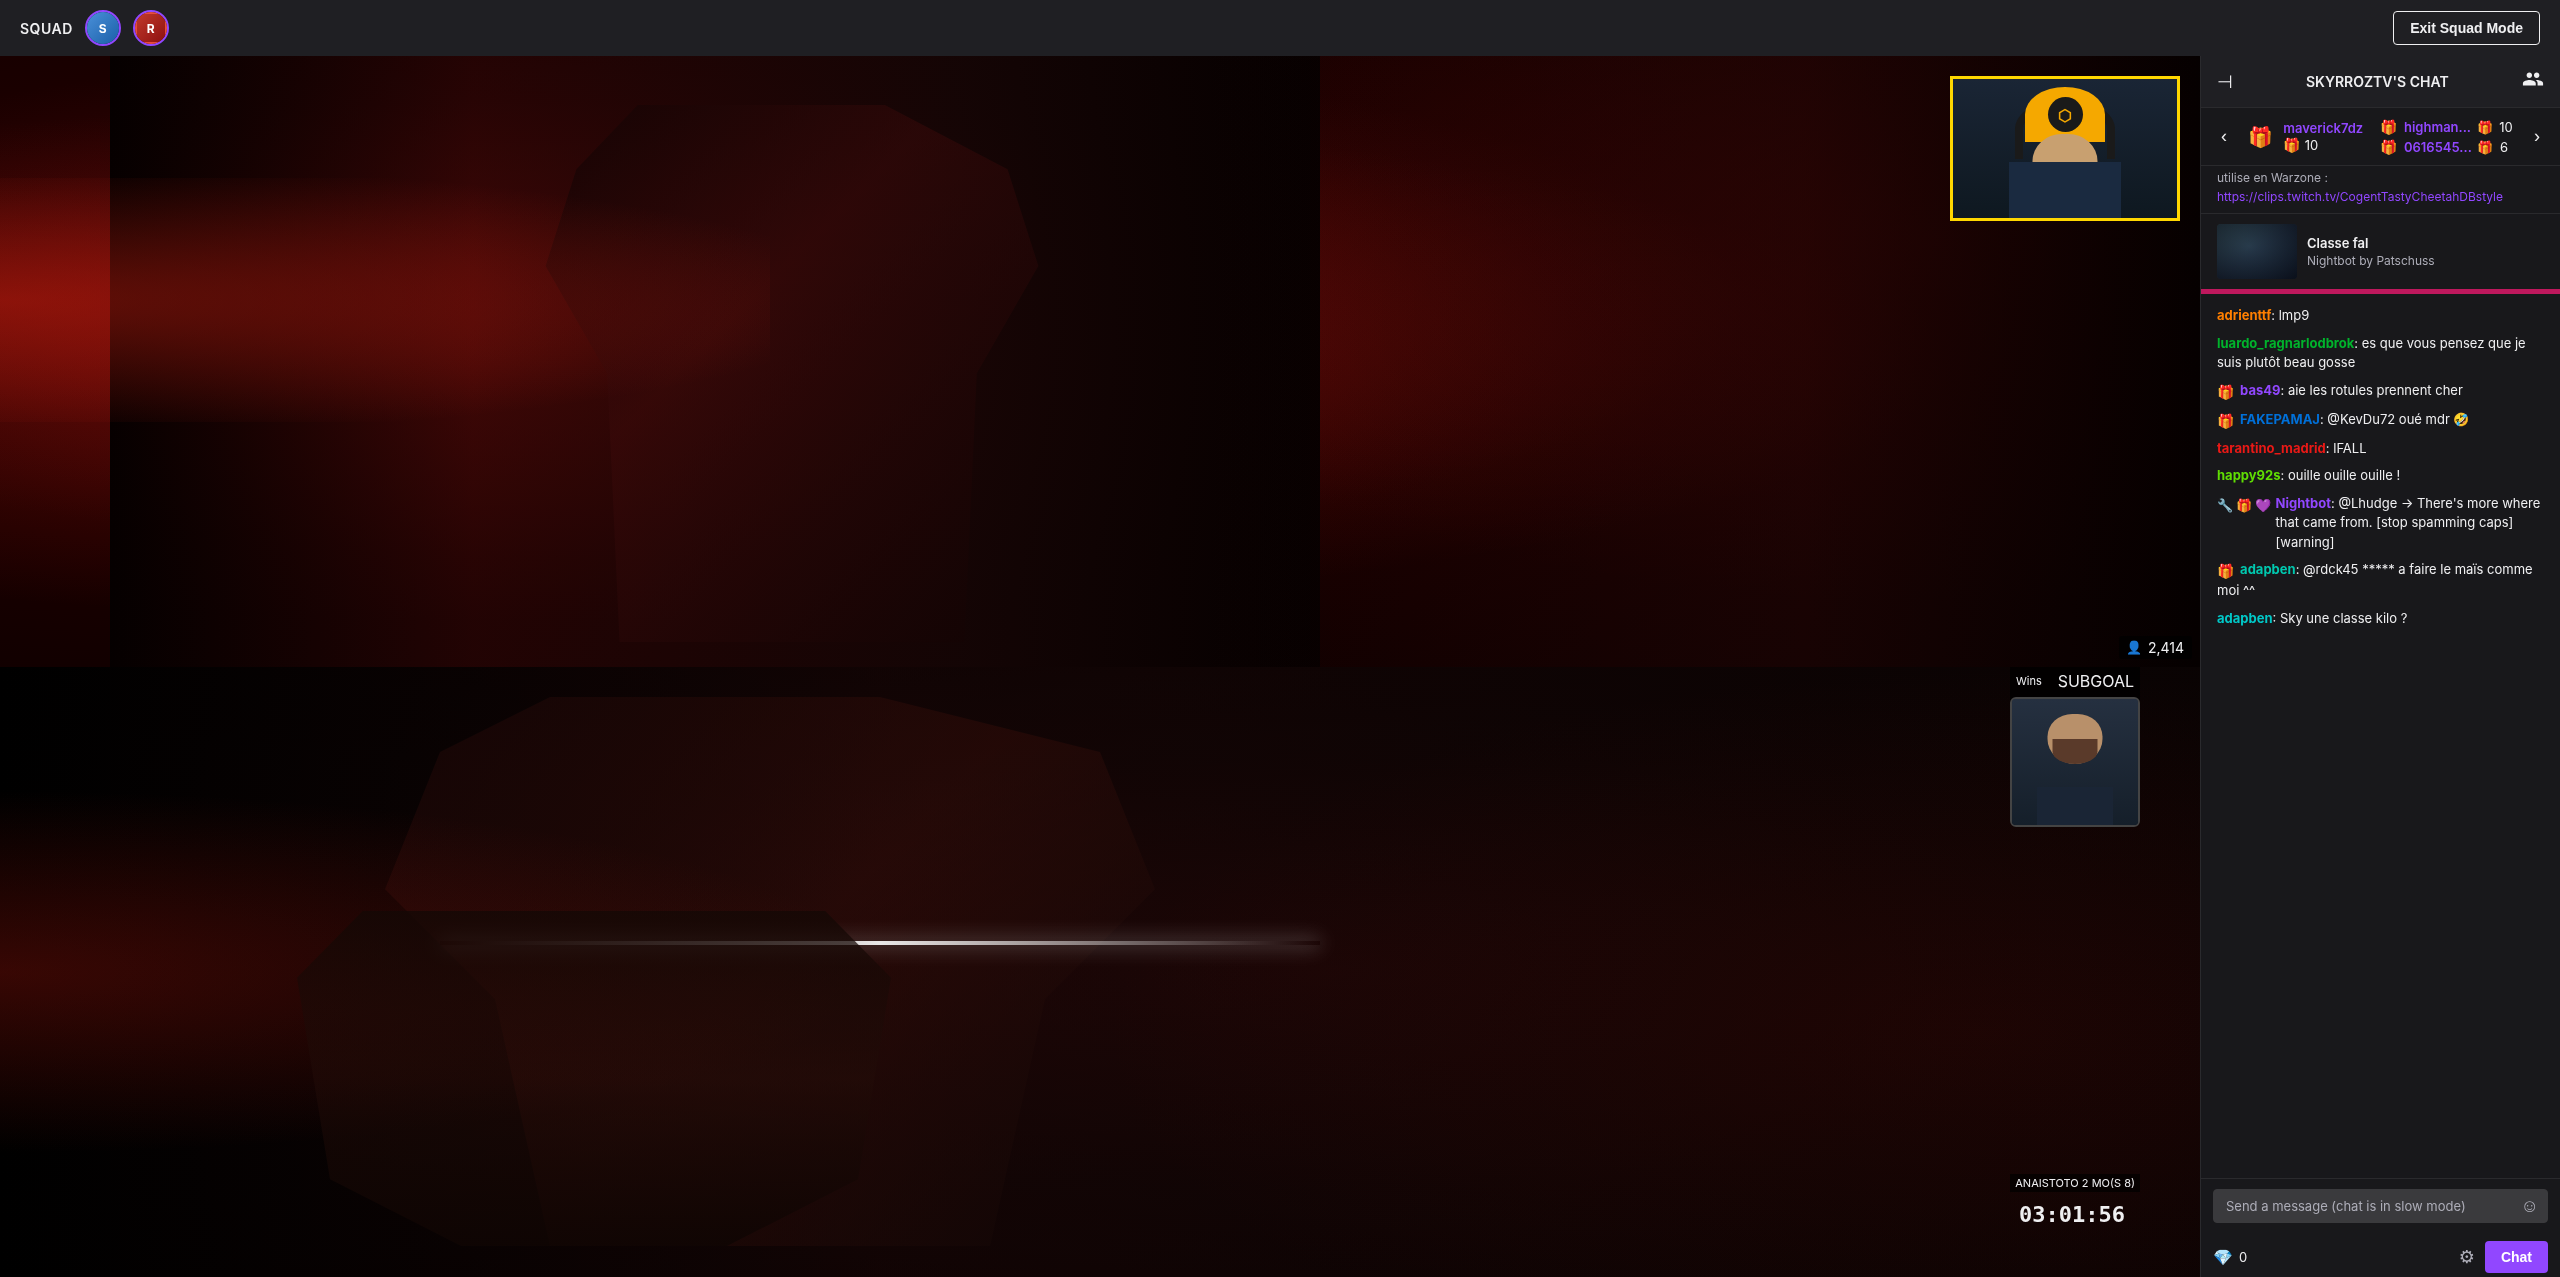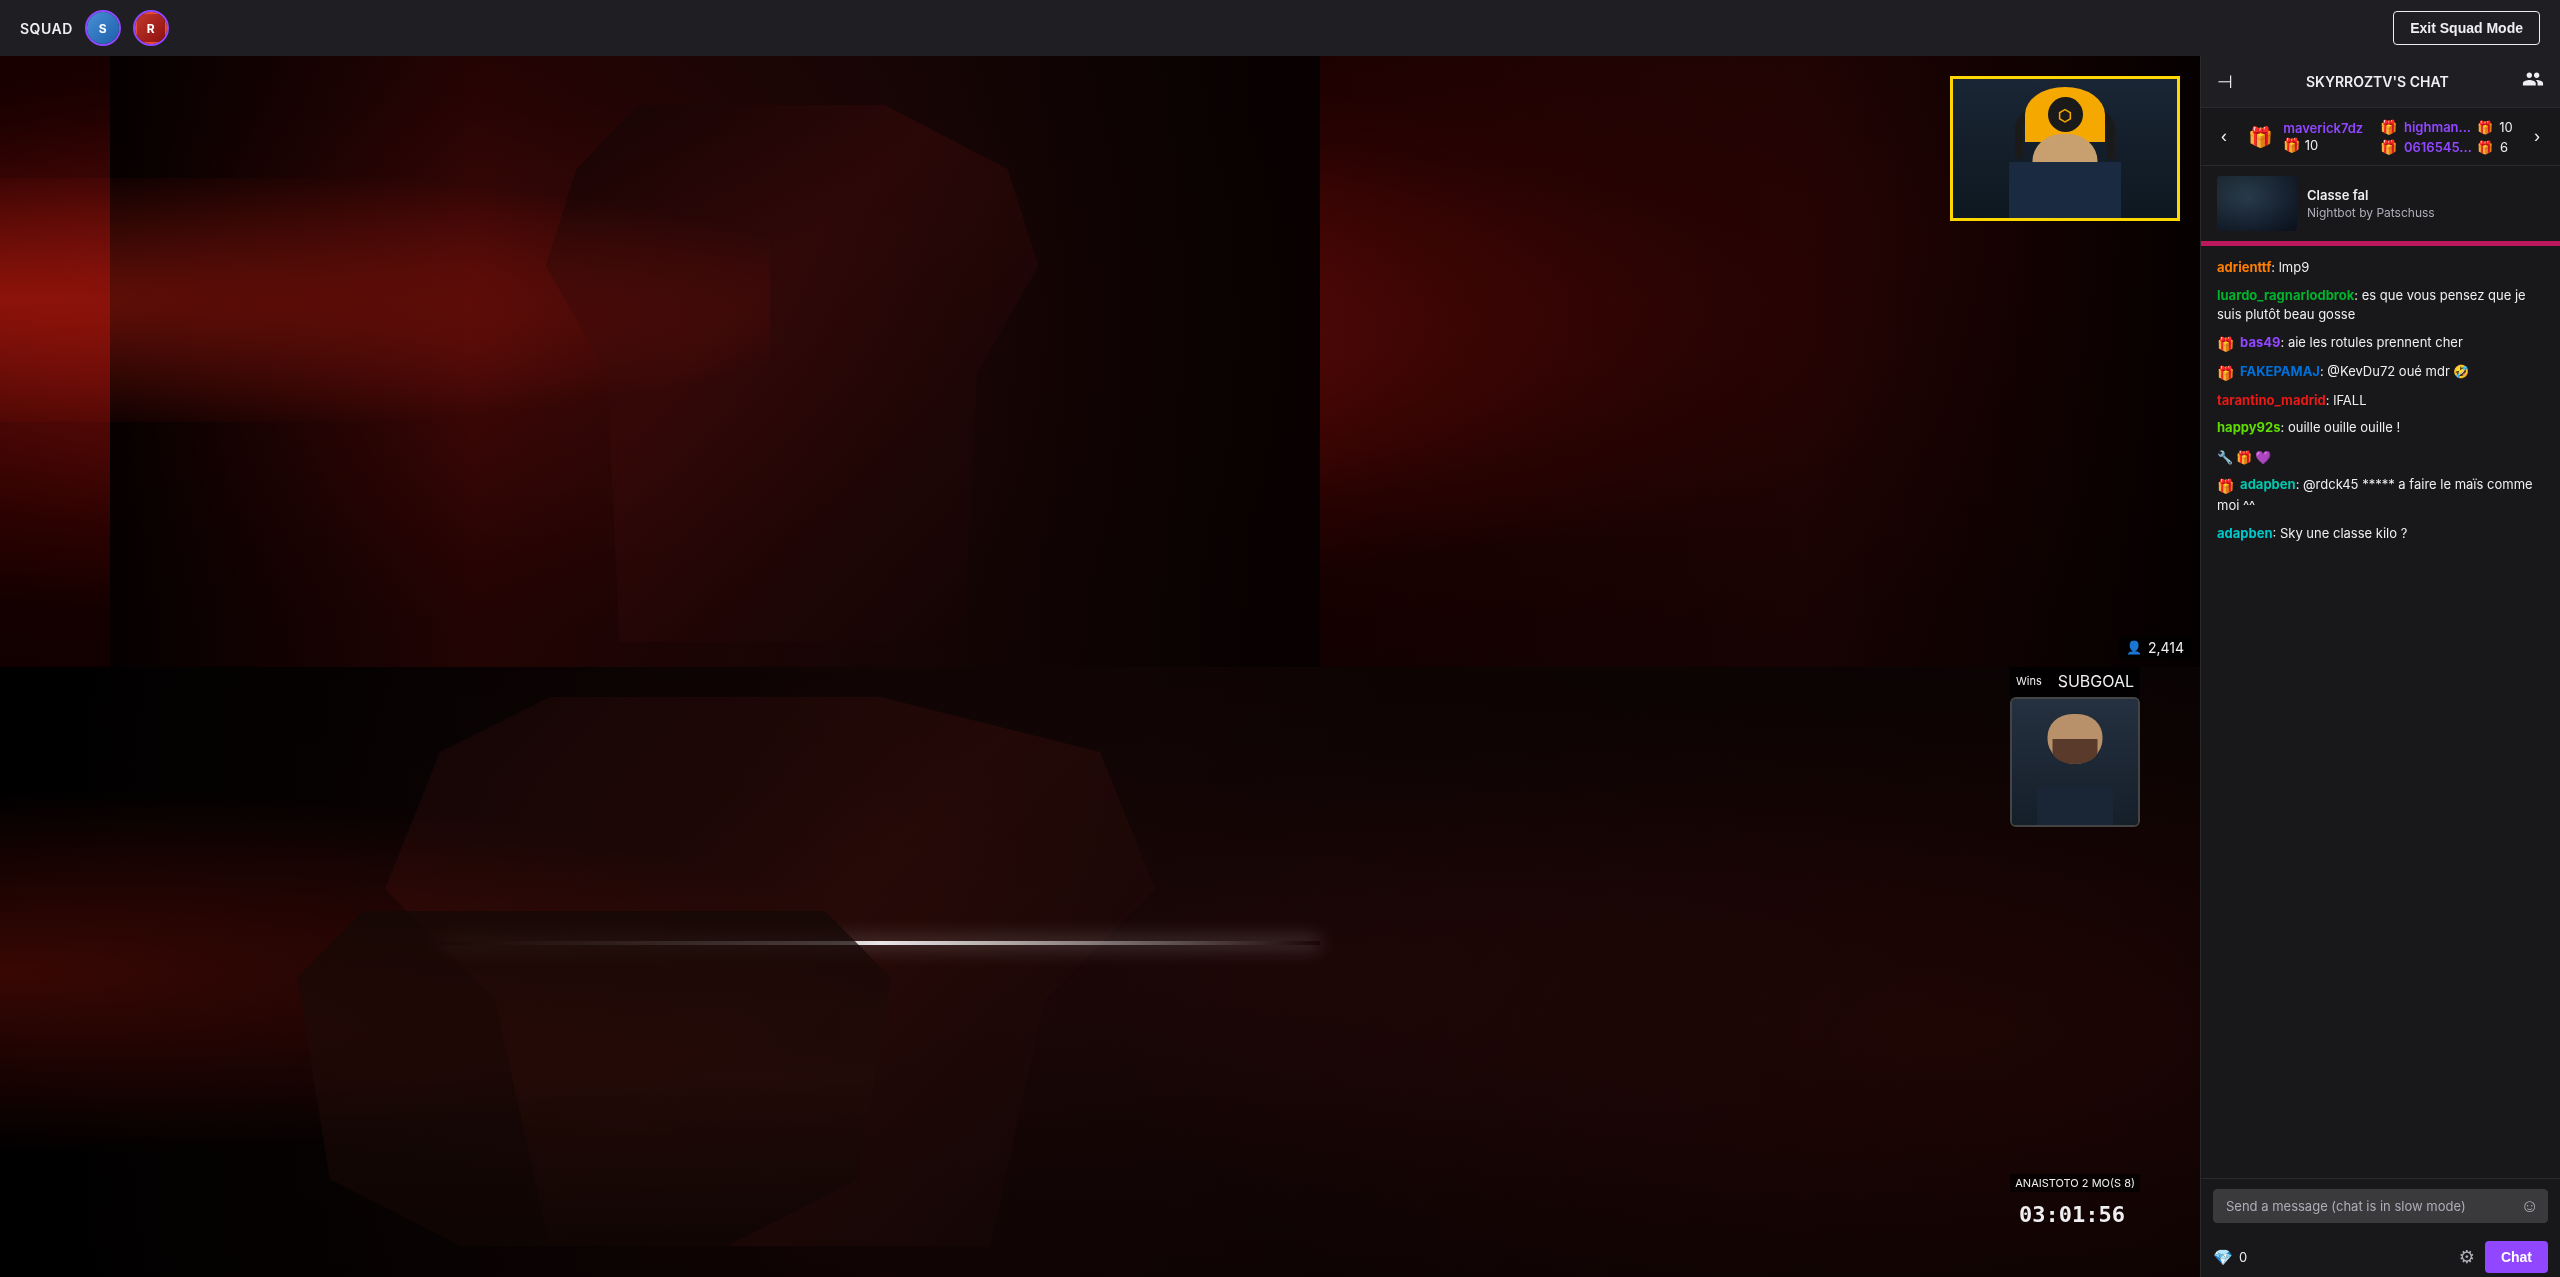--- a/index.html
+++ b/index.html
@@ -689,20 +689,24 @@
             <span class="gift-icon" style="font-size:14px;">🎁</span>
             <span style="color:#9147ff;font-size:13px;font-weight:600;">0616545...</span>
             <span class="gift-icon" style="font-size:13px;">🎁</span>
             <span style="font-size:13px;color:#efeff1;">6</span>
           </div>
         </div>
       </div>
       <button class="next-btn">›</button>
     </div>
 
+    <div class="chat-link">
+      <div class="chat-link-label">utilise en Warzone :</div>
+      <a href="#">https://clips.twitch.tv/CogentTastyCheetahDBstyle</a>
+    </div>
 
     <div class="clip-preview">
       <div class="clip-thumbnail">
         <div class="clip-thumb-img" style="background:linear-gradient(to bottom right, #2a3a3a 0%, #1a2030 50%, #0a1020 100%);"></div>
 
         <div style="position:absolute;inset:0;background:radial-gradient(ellipse at 40% 40%, rgba(50,80,100,0.5) 0%, rgba(10,15,25,0.8) 100%);"></div>
       </div>
       <div class="clip-info">
         <div class="clip-name">Classe fal</div>
         <div class="clip-creator">Nightbot by Patschuss</div>
@@ -736,20 +740,23 @@
       <div class="chat-message">
         <span class="username color-lime">happy92s</span><span class="msg-text">: ouille ouille ouille !</span>
       </div>
 
       <div class="nightbot-line">
         <div class="nightbot-badges">
           <span style="font-size:13px;">🔧</span>
           <span style="font-size:13px;">🎁</span>
           <span style="font-size:13px;">💜</span>
         </div>
+        <div>
+          <span class="username color-purple">Nightbot</span><span class="msg-text">: @Lhudge -&gt; There's more where that came from. [stop spamming caps] [warning]</span>
+        </div>
       </div>
 
       <div class="chat-message">
         <span class="badge-icon">🎁</span>
         <span class="username color-teal">adapben</span><span class="msg-text">: @rdck45 ***** a faire le maïs comme moi ^^</span>
       </div>
 
       <div class="chat-message">
         <span class="username color-cyan">adapben</span><span class="msg-text">: Sky une classe kilo ?</span>
       </div>

